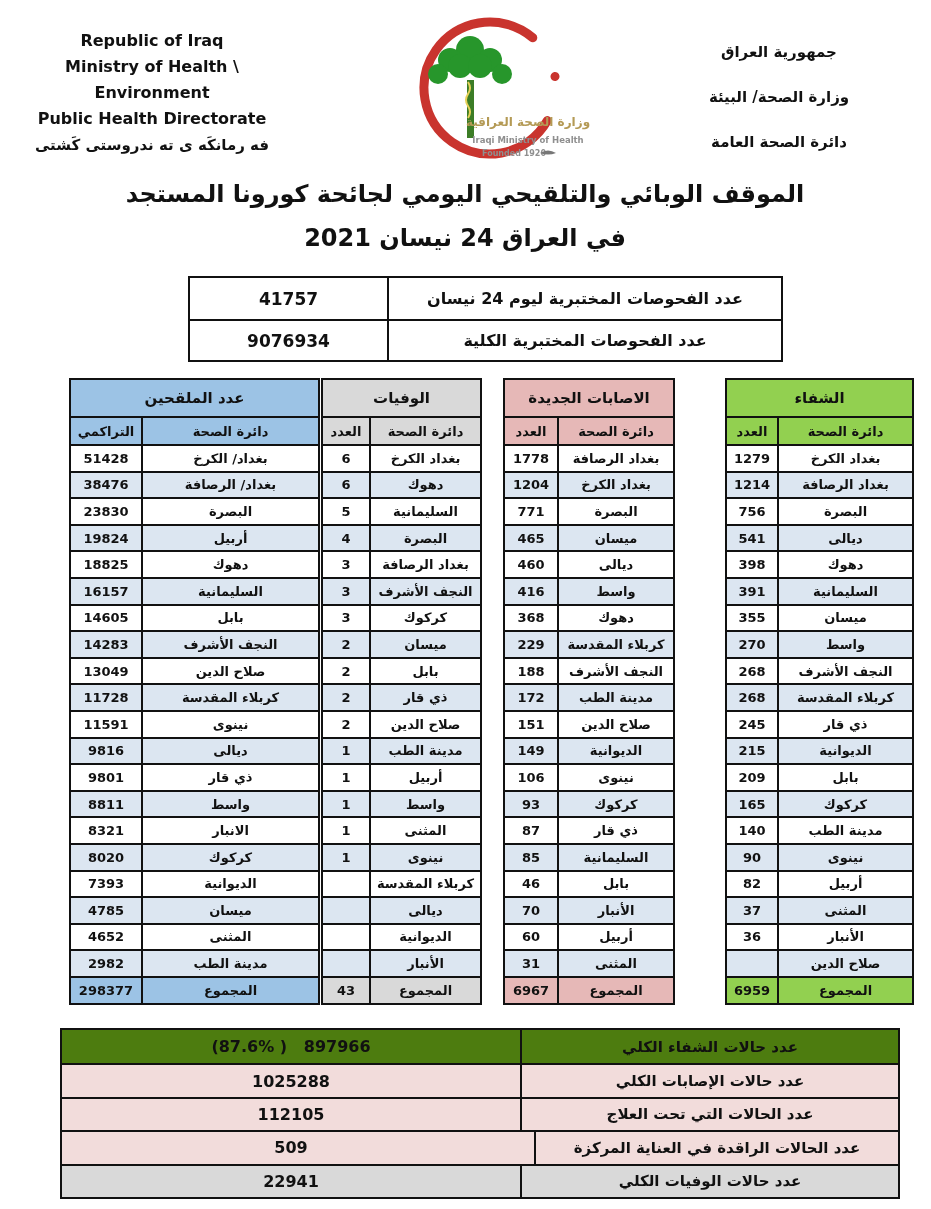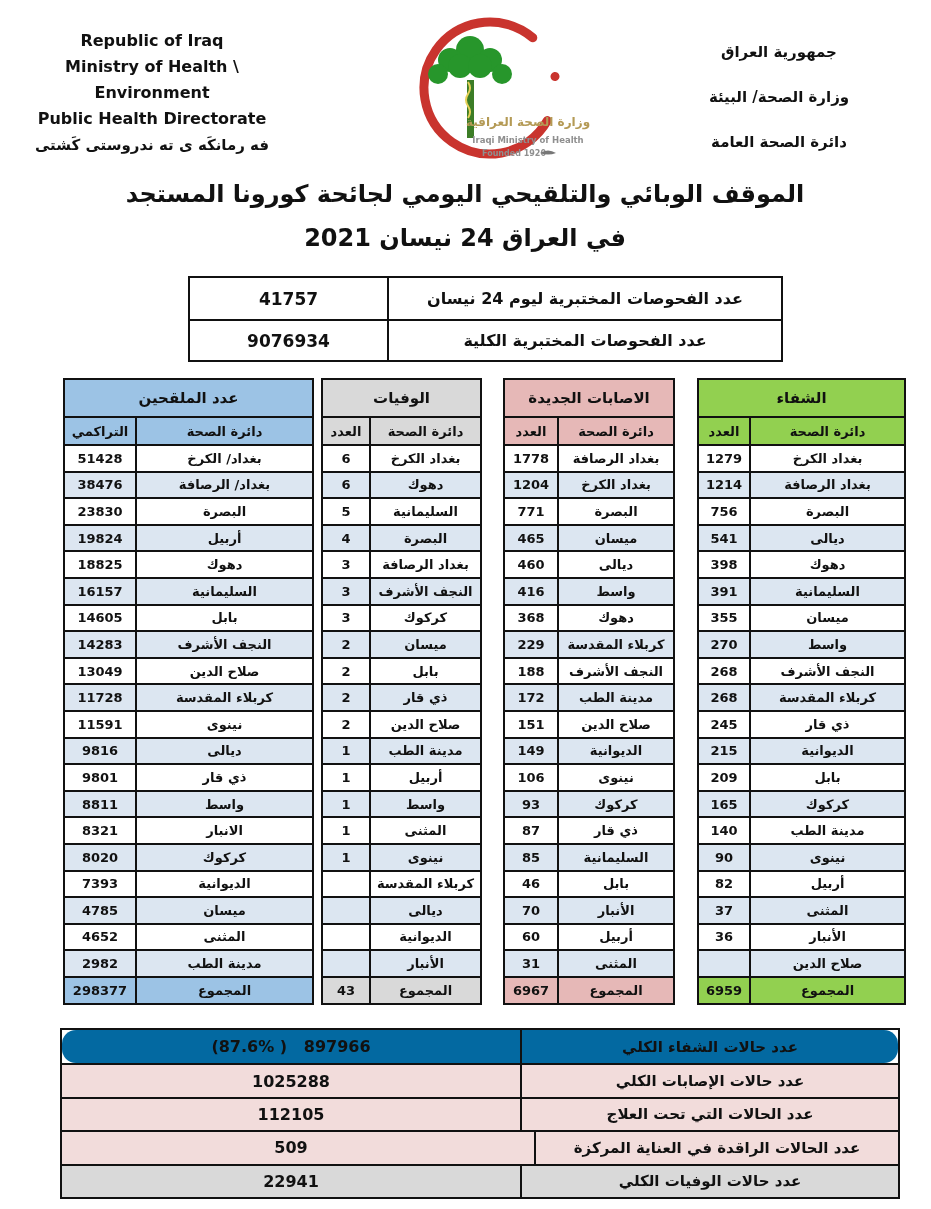--- a/index.html
+++ b/index.html
@@ -99,21 +99,21 @@
     <div class="test-row">
       <div class="test-val">41757</div>
       <div class="test-label" dir="rtl">عدد الفحوصات المختبرية  ليوم 24 نيسان</div>
     </div>
     <div class="test-row">
       <div class="test-val">9076934</div>
       <div class="test-label" dir="rtl">عدد الفحوصات المختبرية الكلية</div>
     </div>
   </div>
 
-  <div class="gov-table" style="left:63px;width:251px;--vw:70px;">
+  <div class="gov-table" style="left:69px;width:251px;--vw:70px;">
     <div class="gt-title tint" dir="rtl" style="background: rgb(156, 195, 229);">عدد الملقحين</div>
     <div class="gt-head">
       <div class="vh tint" dir="rtl" style="background: rgb(156, 195, 229);">التراكمي</div>
       <div class="nh tint" dir="rtl" style="background: rgb(156, 195, 229);">دائرة الصحة</div>
     </div>
     <div class="rows">
         <div class="row">
           <div class="vcell">51428</div>
           <div class="ncell" dir="rtl">بغداد/ الكرخ</div>
         </div>
@@ -381,21 +381,21 @@
           <div class="vcell">31</div>
           <div class="ncell" dir="rtl">المثنى</div>
         </div>
       </div>
     <div class="gt-total">
       <div class="vcell tint" style="background: rgb(230, 184, 183);">6967</div>
       <div class="ncell tint" dir="rtl" style="background: rgb(230, 184, 183);">المجموع</div>
     </div>
   </div>
 
-  <div class="gov-table" style="left:697px;width:209px;--vw:50px;">
+  <div class="gov-table" style="left:725px;width:189px;--vw:50px;">
     <div class="gt-title tint" dir="rtl" style="background: rgb(146, 208, 80);">الشفاء</div>
     <div class="gt-head">
       <div class="vh tint" dir="rtl" style="background: rgb(146, 208, 80);">العدد</div>
       <div class="nh tint" dir="rtl" style="background: rgb(146, 208, 80);">دائرة الصحة</div>
     </div>
     <div class="rows">
         <div class="row">
           <div class="vcell">1279</div>
           <div class="ncell" dir="rtl">بغداد الكرخ</div>
         </div>
@@ -476,21 +476,21 @@
           <div class="ncell" dir="rtl">صلاح الدين</div>
         </div>
       </div>
     <div class="gt-total">
       <div class="vcell tint" style="background: rgb(146, 208, 80);">6959</div>
       <div class="ncell tint" dir="rtl" style="background: rgb(146, 208, 80);">المجموع</div>
     </div>
   </div>
 
   <div class="summary">
-    <div class="sum-row" style="background: #0369a1; border-radius: 14px;">
+    <div class="sum-row" style="background: #4d7c0f;">
       <div class="sum-val">(87.6% )   897966</div>
       <div class="sum-label" dir="rtl">عدد حالات الشفاء الكلي</div>
     </div>
     <div class="sum-row" style="background: rgb(242, 220, 219);">
       <div class="sum-val">1025288</div>
       <div class="sum-label" dir="rtl">عدد حالات الإصابات الكلي</div>
     </div>
     <div class="sum-row" style="background: rgb(242, 220, 219);">
       <div class="sum-val">112105</div>
       <div class="sum-label" dir="rtl">عدد الحالات التي تحت العلاج</div>

